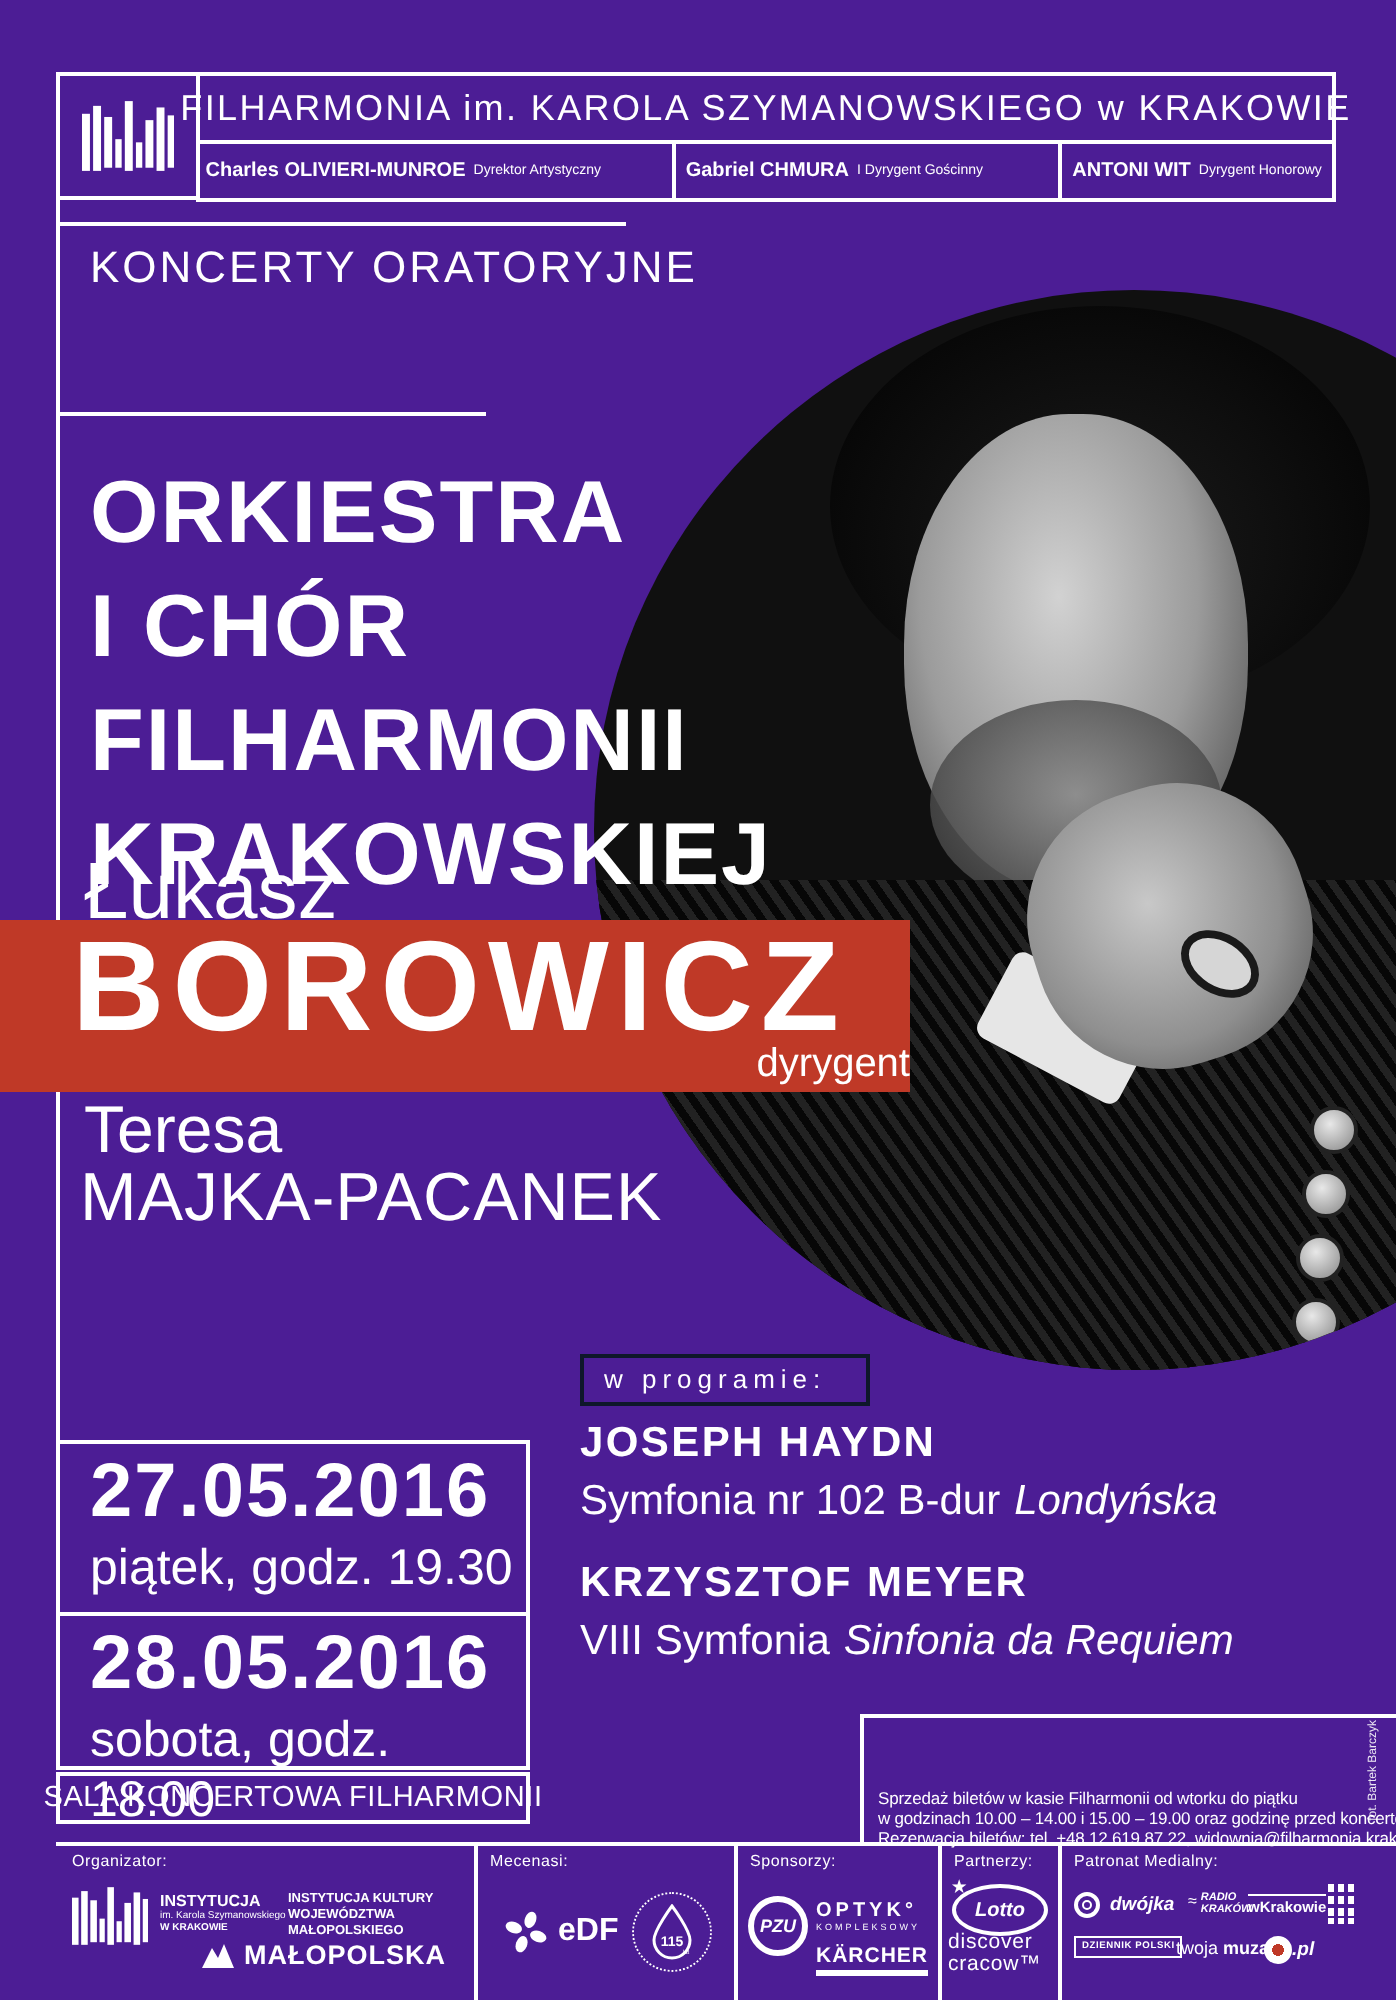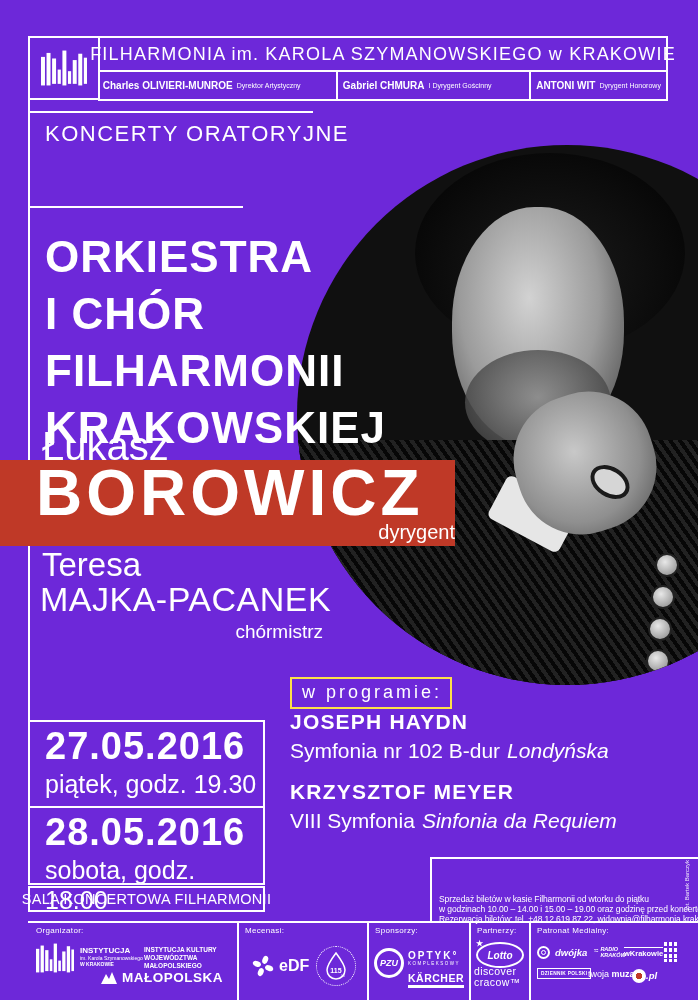--- a/index.html
+++ b/index.html
@@ -1,16 +1,16 @@
 <!DOCTYPE html>
 <html><head>
 <meta charset="utf-8">
 <style>
   html,body{margin:0;padding:0;background:#fff;}
-  .poster{position:relative;width:698px;height:1000px;background:#6d28d9;overflow:hidden;
+  .poster{position:relative;width:698px;height:1000px;background:#4c1d95;overflow:hidden;
           font-family:"Liberation Sans",sans-serif;color:#fff;}
   .abs{position:absolute;}
   .rule{position:absolute;background:#fff;}
   .bordered{border:2px solid #fff;box-sizing:border-box;}
 
   
   .logo-box{left:28px;top:36px;width:72px;height:64px;display:flex;align-items:center;justify-content:center;}
   .title-box{left:98px;top:36px;width:570px;height:36px;display:flex;align-items:center;justify-content:center;
              font-size:18px;letter-spacing:1.2px;white-space:nowrap;}
   .staff-row{left:98px;top:70px;width:570px;height:31px;display:flex;}
@@ -46,21 +46,21 @@
                background:radial-gradient(ellipse at 45% 40%, #c8c8c8, #8f8f8f 60%, #4a4a4a 100%);transform:rotate(-18deg);}
   .photo .watch{position:absolute;left:292px;top:322px;width:42px;height:30px;border-radius:50%;
                background:#d6d6d6;border:4px solid #1a1a1a;transform:rotate(32deg);box-sizing:border-box;}
   .photo .button{position:absolute;width:24px;height:24px;border-radius:50%;box-sizing:border-box;
                background:radial-gradient(circle at 40% 35%, #e8e8e8, #9a9a9a 80%);border:2px solid #222;}
 
   .red-band{left:0;top:460px;width:455px;height:86px;background:#bf3927;z-index:2;}
   .txt{z-index:3;}
 
   
-  .prog-label{left:290px;top:677px;border:2px solid #fde047;padding:3px 8px 4px 10px;font-size:18px;letter-spacing:3px;white-space:nowrap;}
+  .prog-label{left:290px;top:677px;border:2px solid #0f172a;padding:3px 20px 4px 10px;font-size:13px;letter-spacing:3px;white-space:nowrap;}
   .composer{font-size:21px;font-weight:bold;letter-spacing:1.2px;white-space:nowrap;}
   .work{font-size:21px;font-weight:300;white-space:nowrap;}
   .work i{margin-left:7px;}
 
   
   .date-box{left:28px;width:237px;padding-left:15px;}
   .date-big{font-size:38px;font-weight:bold;letter-spacing:1px;line-height:46px;margin-top:1px;}
   .date-day{font-size:25px;font-weight:300;line-height:30px;}
   .venue-box{left:28px;top:886px;width:237px;height:26px;display:flex;align-items:center;justify-content:center;
              font-size:14.5px;letter-spacing:.3px;white-space:nowrap;}
@@ -186,21 +186,20 @@
     <div>ORKIESTRA</div>
     <div>I CHÓR</div>
     <div>FILHARMONII</div>
     <div>KRAKOWSKIEJ</div>
   </div>
   <div class="abs lukasz txt">Łukasz</div>
   <div class="abs dyrygent">dyrygent</div>
   <div class="abs borowicz">BOROWICZ</div>
   <div class="abs teresa txt">Teresa</div>
   <div class="abs majka txt">MAJKA-PACANEK</div>
-  <div class="abs chormistrz txt">chórmistrz</div>
 
   <div class="abs prog-label txt">w programie:</div>
   <div class="abs composer txt" style="left:290px;top:710px">JOSEPH HAYDN</div>
   <div class="abs work txt" style="left:290px;top:739px">
     <span>Symfonia nr 102 B-dur</span><i>Londyńska</i>
   </div>
   <div class="abs composer txt" style="left:290px;top:780px">KRZYSZTOF MEYER</div>
   <div class="abs work txt" style="left:290px;top:809px">
     <span>VIII Symfonia</span><i>Sinfonia da Requiem</i>
   </div>

